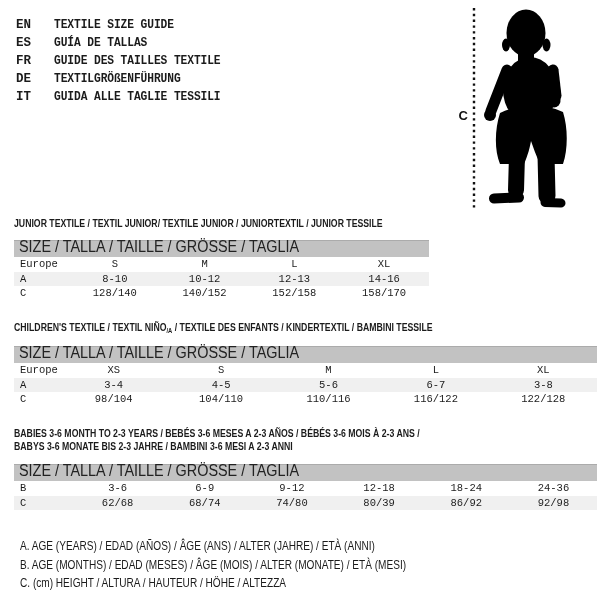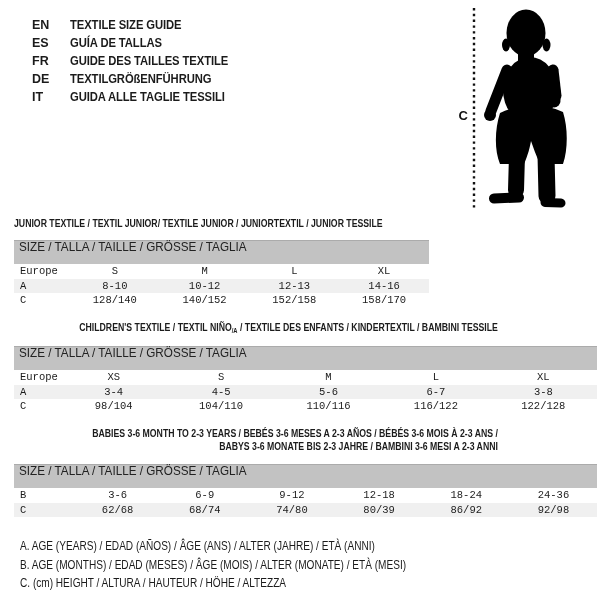--- a/index.html
+++ b/index.html
@@ -1,40 +1,40 @@
 <!DOCTYPE html>
 <html style="--bar-bg: #c2c2c2; --shade-bg: #f0f0f0;"><head>
 <meta charset="utf-8">
 <style>
   html,body{margin:0;padding:0;}
   body{font-family:"Liberation Sans",sans-serif;background:#fff;}
   .page{position:relative;width:600px;height:600px;background:#fff;overflow:hidden;color:#1b1b1b;}
   *{box-sizing:border-box;}
 
   
-  .lang-list{position:absolute;left:32px;top:16px;}
+  .lang-list{position:absolute;left:16px;top:16px;font-family:Liberation Mono, monospace;}
   .lang-row{display:flex;line-height:18px;font-weight:bold;font-size:12.5px;white-space:nowrap;}
   .lang-code{width:38px;}
   .lang-title{display:inline-block;transform:scaleX(0.9);transform-origin:0 50%;letter-spacing:-0.1px;}
 
   
   .figure-svg{position:absolute;left:440px;top:0;}
 
   
   .size-table{position:absolute;left:14px;font-size:10.5px;color:#1b1b1b;}
   .table-0{top:217px;width:415px;}
   .table-1{top:321px;width:583px;}
   .table-2{top:427px;width:583px;}
-  .titles{overflow:visible;text-align:right;}
+  .titles{overflow:visible;}
   .table-0 .titles{height:23px;}
   .table-1 .titles{height:25px;}
   .table-2 .titles{height:37px;}
   .table-title{font-weight:bold;font-size:10.5px;line-height:12.5px;white-space:nowrap;transform:scaleX(0.83);transform-origin:0 0;}
   .table-title sub{font-size:7px;vertical-align:-2px;}
-  .table-header-bar{height:24px;background:var(--bar-bg,#c2c2c2);border-top:1px solid #ababab;line-height:12px;padding-left:5px;font-size:13px;color:#222;white-space:nowrap;}
+  .table-header-bar{height:17px;background:var(--bar-bg,#c2c2c2);border-top:1px solid #ababab;line-height:12px;padding-left:5px;font-size:16px;color:#222;white-space:nowrap;}
   .bar-label{display:inline-block;transform:scaleX(0.9);transform-origin:0 50%;}
   .table-row{display:flex;height:14.5px;line-height:14.5px;font-family:Liberation Mono, monospace;}
   .table-row.shaded{background:var(--shade-bg,#f0f0f0);}
   .row-label{padding-left:6px;}
   .table-0 .row-label{width:56px;}
   .table-1 .row-label{width:46px;}
   .table-2 .row-label{width:60px;}
   .row-cell{flex:1;text-align:center;}
 
   

